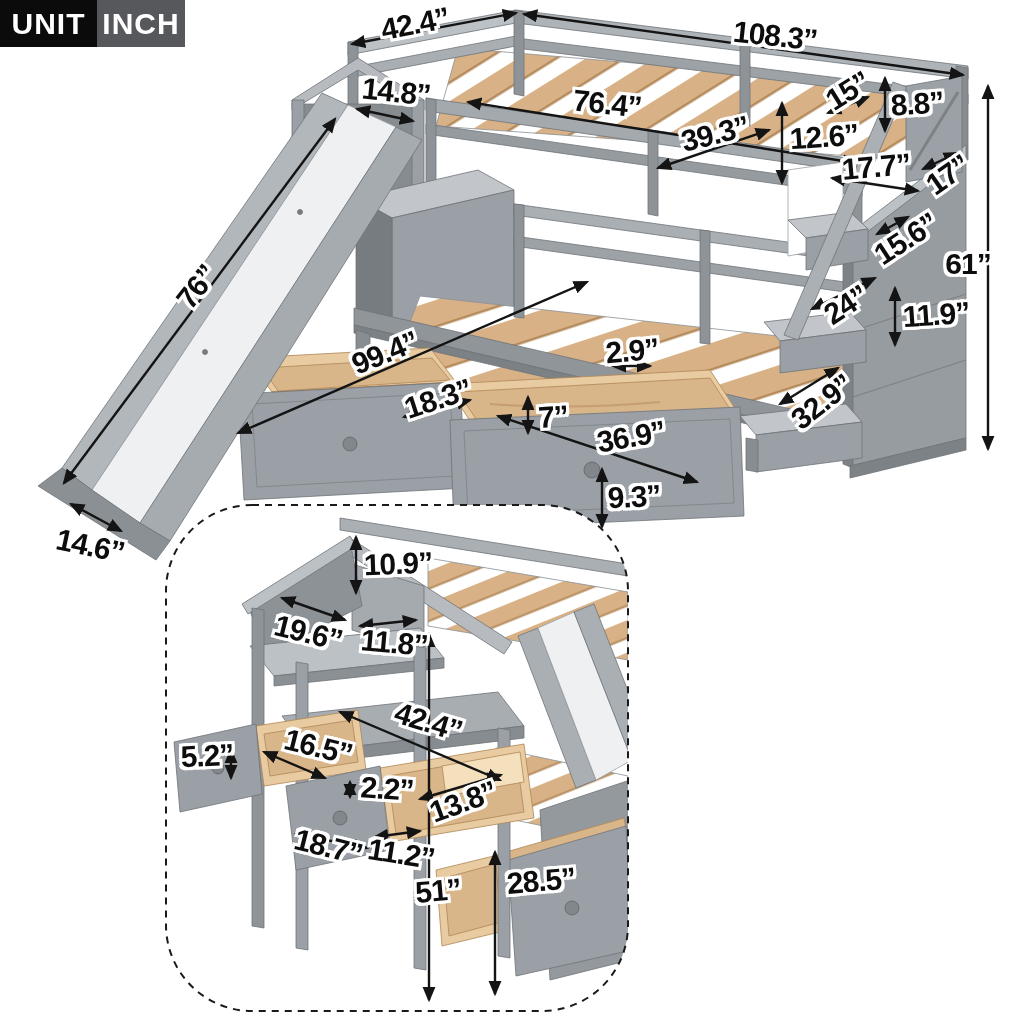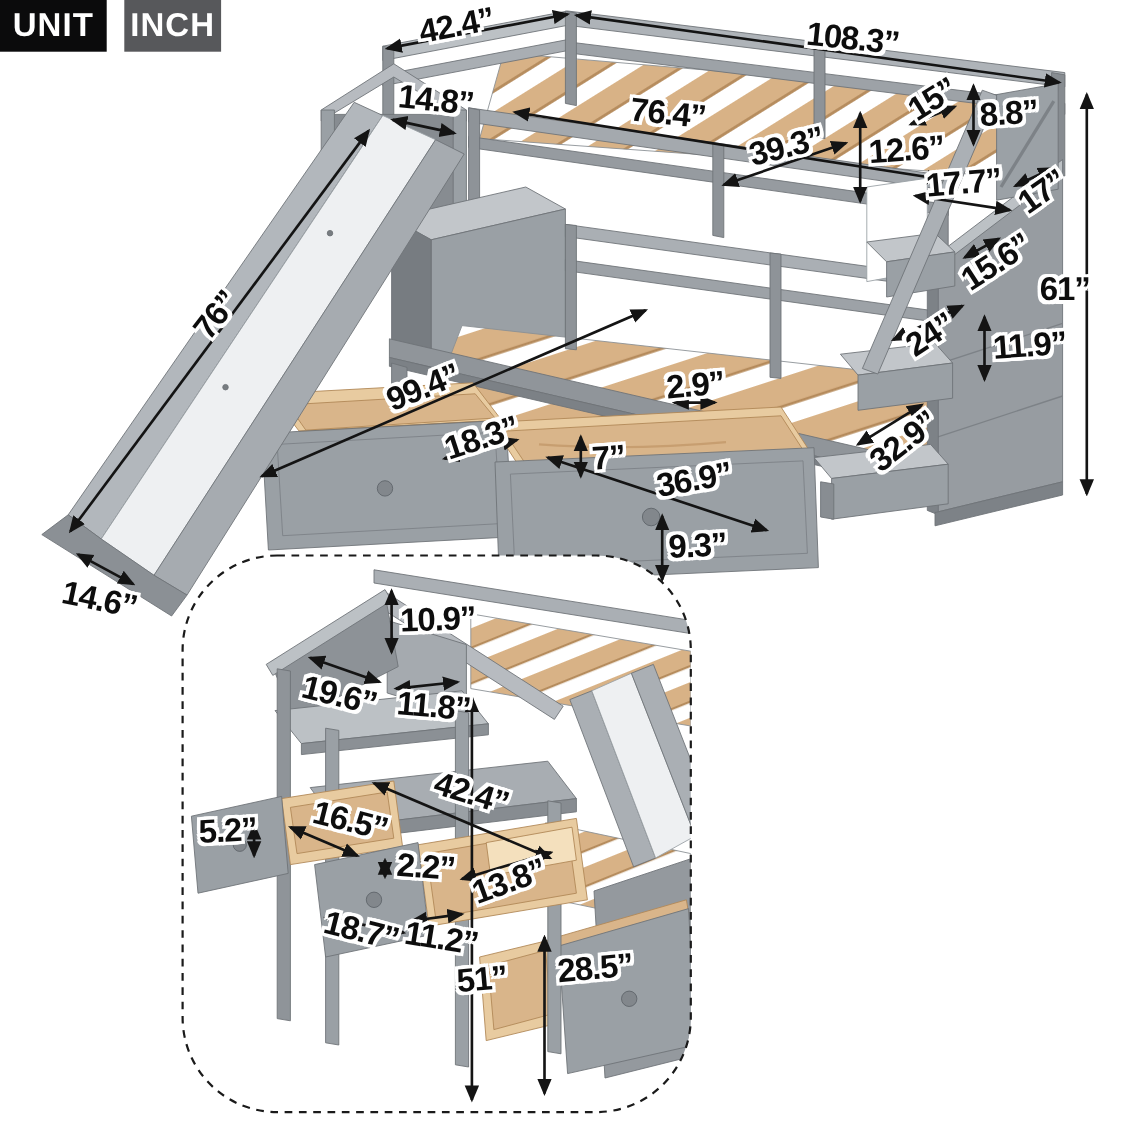--- a/index.html
+++ b/index.html
@@ -14,21 +14,21 @@
     font:700 30px/1 "Liberation Sans",sans-serif;
     color:#0d0d0d; white-space:nowrap; letter-spacing:-1px; z-index:5;
     text-shadow:-3px -3px 0 #fff,3px -3px 0 #fff,-3px 3px 0 #fff,3px 3px 0 #fff,
                 -3px 0 0 #fff,3px 0 0 #fff,0 -3px 0 #fff,0 3px 0 #fff,
                 -2px -2px 0 #fff,2px 2px 0 #fff,-2px 2px 0 #fff,2px -2px 0 #fff;
   }
   .badge{position:absolute;left:0;top:0;display:flex;z-index:6;}
   .badge span{display:flex;align-items:center;justify-content:center;
     height:47px;color:#fff;font:700 30px/1 "Liberation Sans",sans-serif;letter-spacing:1px;}
   .badge .u{width:97px;background:#0b0b0c;}
-  .badge .i{width:88px;background:#57585b;margin-left:16px;}
+  .badge .i{width:88px;background:#57585b;}
 </style>
 </head>
 <body>
 
 <div id="stage">
 
   <div class="badge">
     <span class="u">UNIT</span>
     <span class="i">INCH</span>
   </div>

